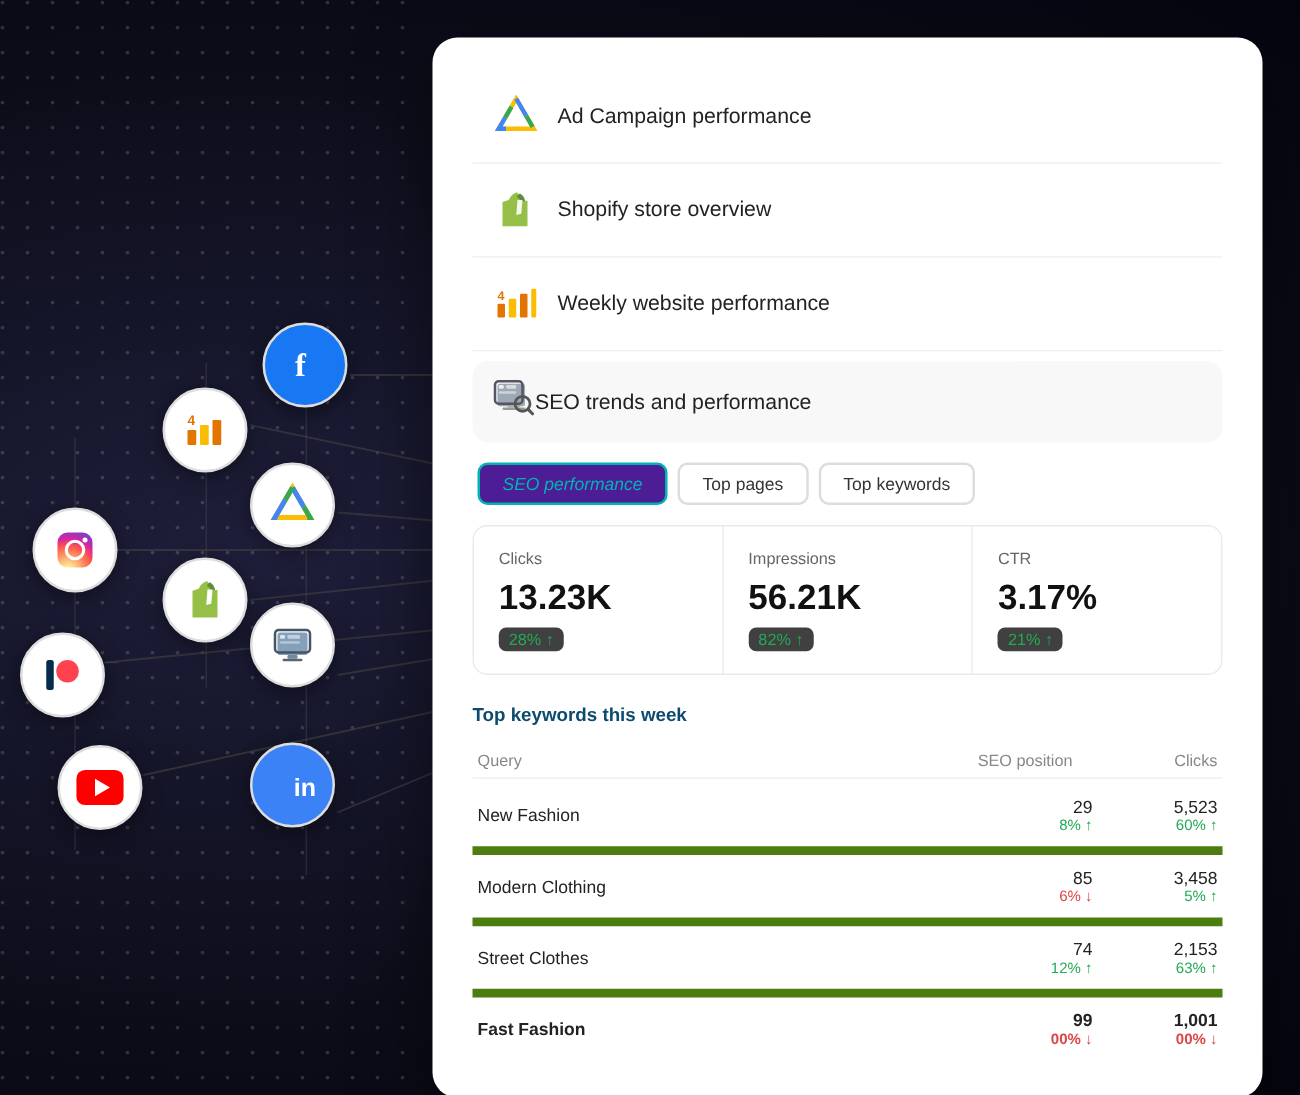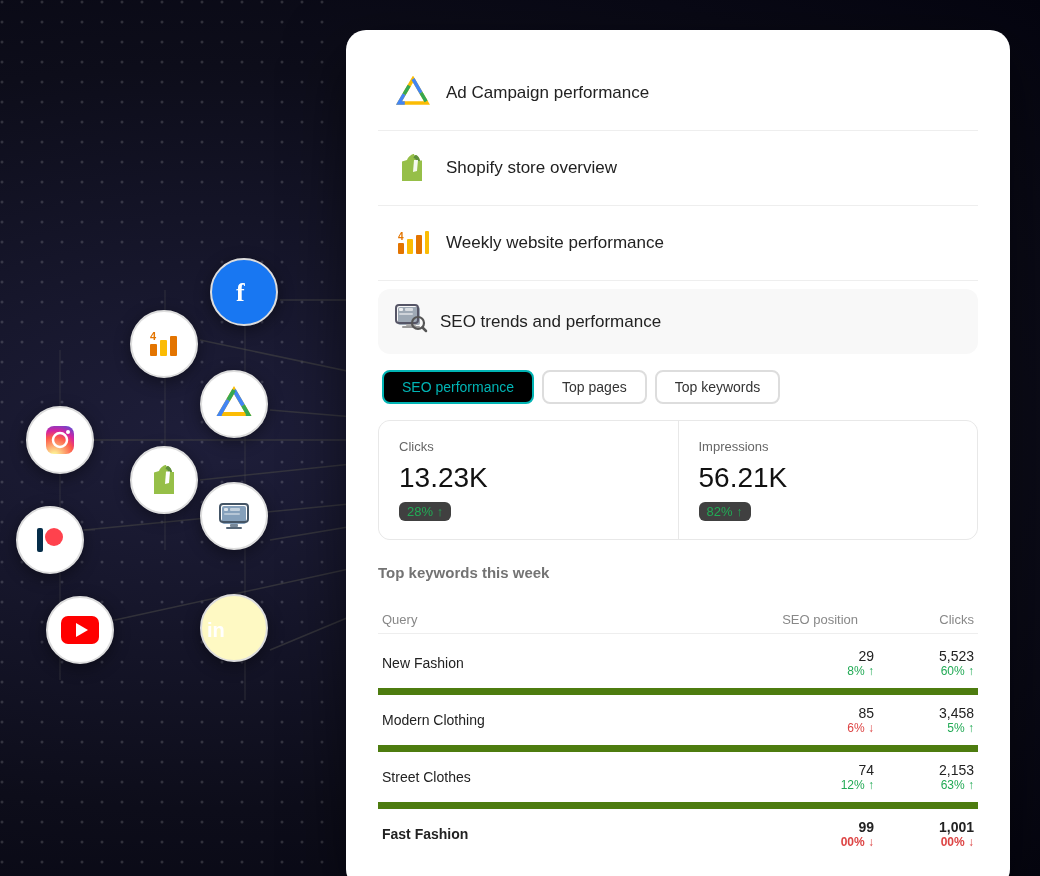--- a/index.html
+++ b/index.html
@@ -70,21 +70,20 @@
     }
 
     
     .seo-section {
       margin-top: 8px;
     }
 
     .seo-header {
       display: flex;
       align-items: center;
-      gap: 12px;
       padding: 12px 16px;
       border-radius: 12px;
       background: #f8f8f8;
     }
 
     .seo-header-icon {
       font-size: 26px;
     }
 
     .seo-header-title {
@@ -108,21 +107,22 @@
       font-weight: 500;
       cursor: pointer;
       border: 2px solid #ddd;
       background: #fff;
       color: #333;
     }
 
     .tab.active {
       border-color: #00b4b4;
       color: #00b4b4;
-      background: #000000;
+      background: #4c1d95;
+      font-style: italic;
     }
 
     
     .stats-row {
       display: flex;
       gap: 1px;
       background: #e8e8e8;
       border: 1px solid #e8e8e8;
       border-radius: 12px;
       overflow: hidden;
@@ -136,40 +136,40 @@
     }
 
     .stat-label {
       font-size: 13px;
       color: #666;
       margin-bottom: 8px;
     }
 
     .stat-value {
       font-size: 28px;
-      font-weight: 400;
+      font-weight: 700;
       color: #111;
       margin-bottom: 8px;
     }
 
     .stat-change {
       font-size: 13px;
       color: #22aa55;
       background: #404040;
       display: inline-block;
       padding: 2px 8px;
       border-radius: 6px;
     }
 
     
     .section-title {
       font-size: 15px;
       font-weight: 600;
-      color: #737373;
-      margin-bottom: 25px;
+      color: #0c4a6e;
+      margin-bottom: 14px;
     }
 
     .table-header {
       display: grid;
       grid-template-columns: 1fr 140px 100px;
       padding: 6px 4px;
       border-bottom: 1px solid #eee;
       margin-bottom: 4px;
       gap: 16px;
     }
@@ -366,21 +366,21 @@
       <rect x="6" y="8" width="24" height="18" rx="2" fill="#6688aa" opacity="0.8"></rect>
       <rect x="4" y="6" width="28" height="18" rx="3" fill="none" stroke="#445566" stroke-width="2"></rect>
       <rect x="8" y="10" width="4" height="3" rx="1" fill="#fff" opacity="0.7"></rect>
       <rect x="14" y="10" width="10" height="3" rx="1" fill="#fff" opacity="0.5"></rect>
       <rect x="8" y="15" width="16" height="2" rx="1" fill="#fff" opacity="0.4"></rect>
       <rect x="14" y="26" width="8" height="3" rx="1" fill="#778899"></rect>
       <rect x="10" y="29" width="16" height="2" rx="1" fill="#556677"></rect>
     </svg>
   </div>
 
-  <div style="position:absolute;left:200px;top:594px;width:68px;height:68px;border-radius:50%;background:#fef9c3;border:2px solid #ddd;display:flex;align-items:center;justify-content:flex-start;box-shadow:0 4px 16px rgba(0,0,0,0.4);">
+  <div style="position:absolute;left:200px;top:594px;width:68px;height:68px;border-radius:50%;background:#3b82f6;border:2px solid #ddd;display:flex;align-items:center;justify-content:flex-end;box-shadow:0 4px 16px rgba(0,0,0,0.4);">
     <svg width="36" height="36" viewBox="0 0 36 36">
       <text x="5" y="27" font-size="20" font-weight="900" fill="#fff" font-family="sans-serif">in</text>
     </svg>
   </div>
 
   <div class="main-card">
 
     <div class="menu-item">
       <div class="menu-icon">
         <svg width="34" height="34" viewBox="0 0 34 34">
@@ -451,20 +451,25 @@
         <div class="stat-card">
           <div class="stat-label">Clicks</div>
           <div class="stat-value">13.23K</div>
           <span class="stat-change">28% ↑</span>
         </div>
         <div class="stat-card">
           <div class="stat-label">Impressions</div>
           <div class="stat-value">56.21K</div>
           <span class="stat-change">82% ↑</span>
         </div>
+        <div class="stat-card">
+          <div class="stat-label">CTR</div>
+          <div class="stat-value">3.17%</div>
+          <span class="stat-change">21% ↑</span>
+        </div>
       </div>
 
       <div class="section-title">Top keywords this week</div>
 
       <div class="table-header">
         <div class="table-header-cell">Query</div>
         <div class="table-header-cell">SEO position</div>
         <div class="table-header-cell">Clicks</div>
       </div>
 

